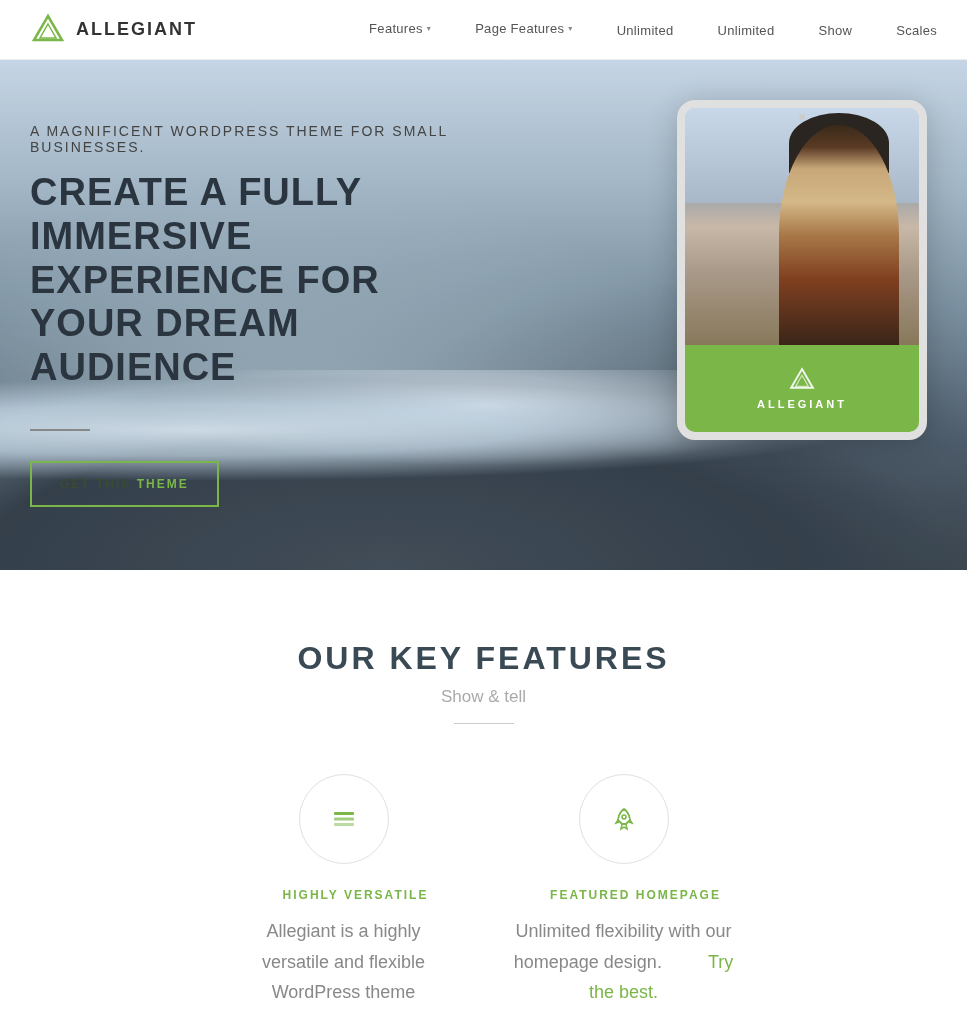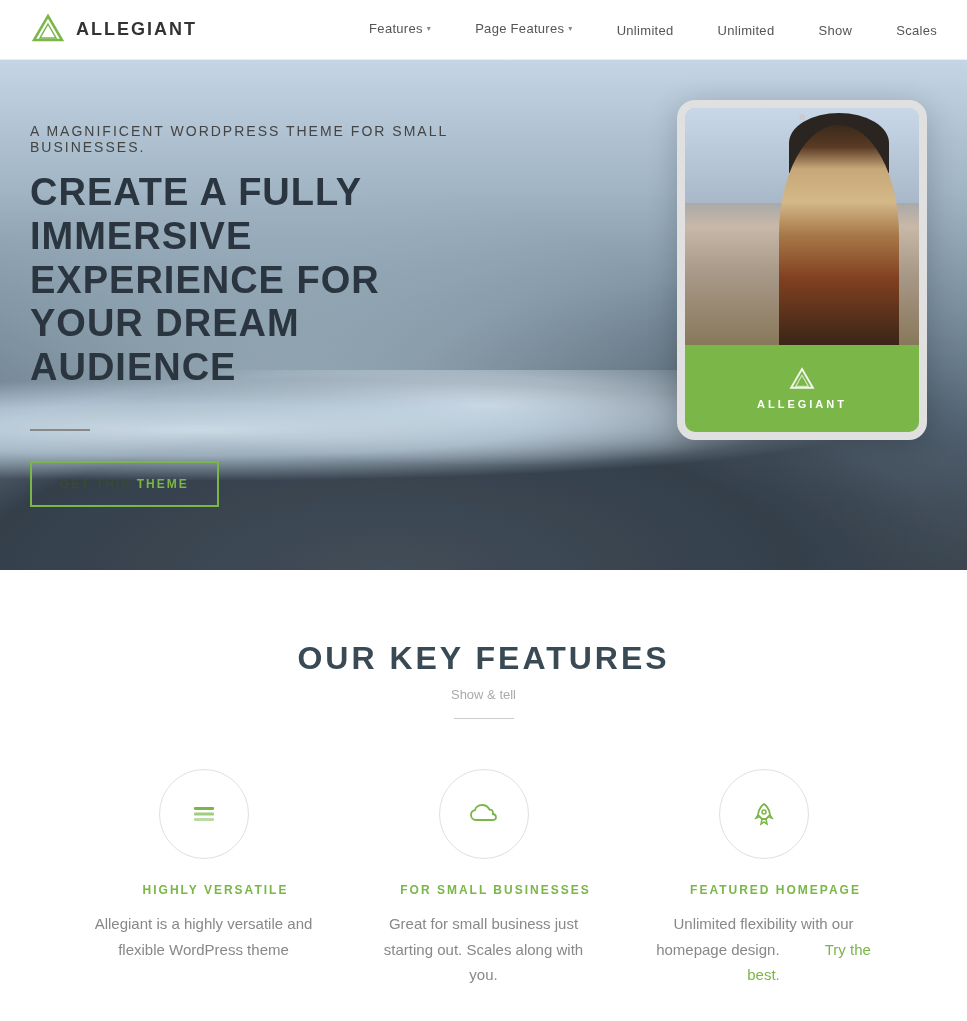--- a/index.html
+++ b/index.html
@@ -255,21 +255,21 @@
     }
     .features-title {
       font-size: 32px;
       font-weight: 700;
       color: #3a4a55;
       letter-spacing: 3px;
       text-transform: uppercase;
       margin-bottom: 10px;
     }
     .features-subtitle {
-      font-size: 13px;
+      font-size: 17px;
       color: #aaa;
       margin-bottom: 16px;
     }
     .features-divider {
       width: 60px;
       height: 1px;
       background: #ccc;
       margin: 0 auto 50px;
     }
     .features-grid {
@@ -297,21 +297,21 @@
     .feature-title {
       font-size: 12px;
       font-weight: 700;
       letter-spacing: 2px;
       text-transform: uppercase;
       color: #7ab648;
       margin-bottom: 14px;
       padding-left: 24px;
     }
     .feature-desc {
-      font-size: 15px;
+      font-size: 18px;
       color: #888;
       line-height: 1.7;
       text-align: center;
     }
     .feature-desc a { color: #7ab648; text-decoration: none; margin-left: 41px; }
   </style>
 </head>
 <body>
 
 <nav class="navbar">
@@ -399,30 +399,20 @@
         <svg width="28" height="28" viewBox="0 0 28 28" fill="none">
           <rect x="4" y="18" width="20" height="3" rx="1" fill="#7ab648" opacity="0.5"></rect>
           <rect x="4" y="12.5" width="20" height="3" rx="1" fill="#7ab648" opacity="0.7"></rect>
           <rect x="4" y="7" width="20" height="3" rx="1" fill="#7ab648"></rect>
         </svg>
       </div>
       <p class="feature-title">HIGHLY VERSATILE</p>
       <p class="feature-desc">Allegiant is a highly versatile and flexible WordPress theme</p>
     </div>
 
-    <div class="feature-item">
-      <div class="feature-icon-circle">
-
-        <svg width="32" height="28" viewBox="0 0 32 28" fill="none">
-          <path d="M24 20H8C5.24 20 3 17.76 3 15c0-2.42 1.72-4.44 4.03-4.9C7.37 7.24 10.4 5 14 5c3.35 0 6.23 1.95 7.66 4.79C23.55 9.28 25 10.97 25 13c0 .34-.04.67-.1 1H24c2.76 0 4 1.79 4 3.5S26.76 20 24 20z" stroke="#7ab648" stroke-width="1.8" fill="none"></path>
-        </svg>
-      </div>
-      <p class="feature-title">FOR SMALL BUSINESSES</p>
-      <p class="feature-desc">Great for small business just starting out. Scales along with you.</p>
-    </div>
 
     <div class="feature-item">
       <div class="feature-icon-circle">
 
         <svg width="28" height="28" viewBox="0 0 28 28" fill="none">
           <path d="M14 4C14 4 20 8 20 15L16 19H12L8 15C8 8 14 4 14 4Z" stroke="#7ab648" stroke-width="1.8" fill="none"></path>
           <circle cx="14" cy="12" r="2" stroke="#7ab648" stroke-width="1.5" fill="none"></circle>
           <path d="M8 15L6 18L9 17" stroke="#7ab648" stroke-width="1.5" fill="none"></path>
           <path d="M20 15L22 18L19 17" stroke="#7ab648" stroke-width="1.5" fill="none"></path>
           <path d="M12 19L11 24L14 22L17 24L16 19" stroke="#7ab648" stroke-width="1.5" fill="none"></path>

